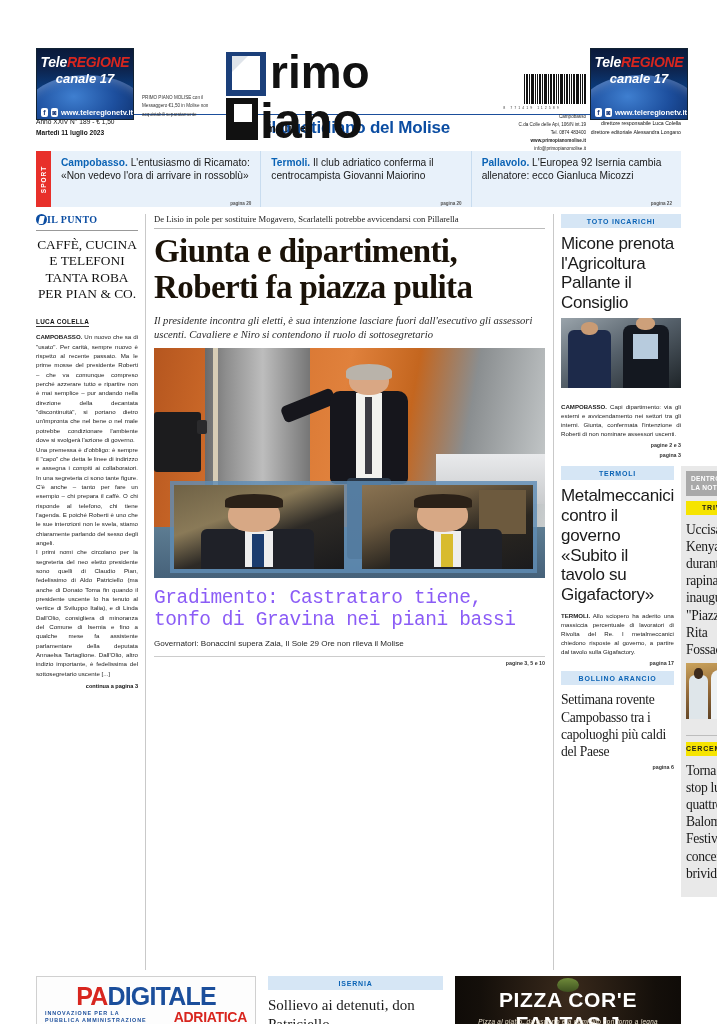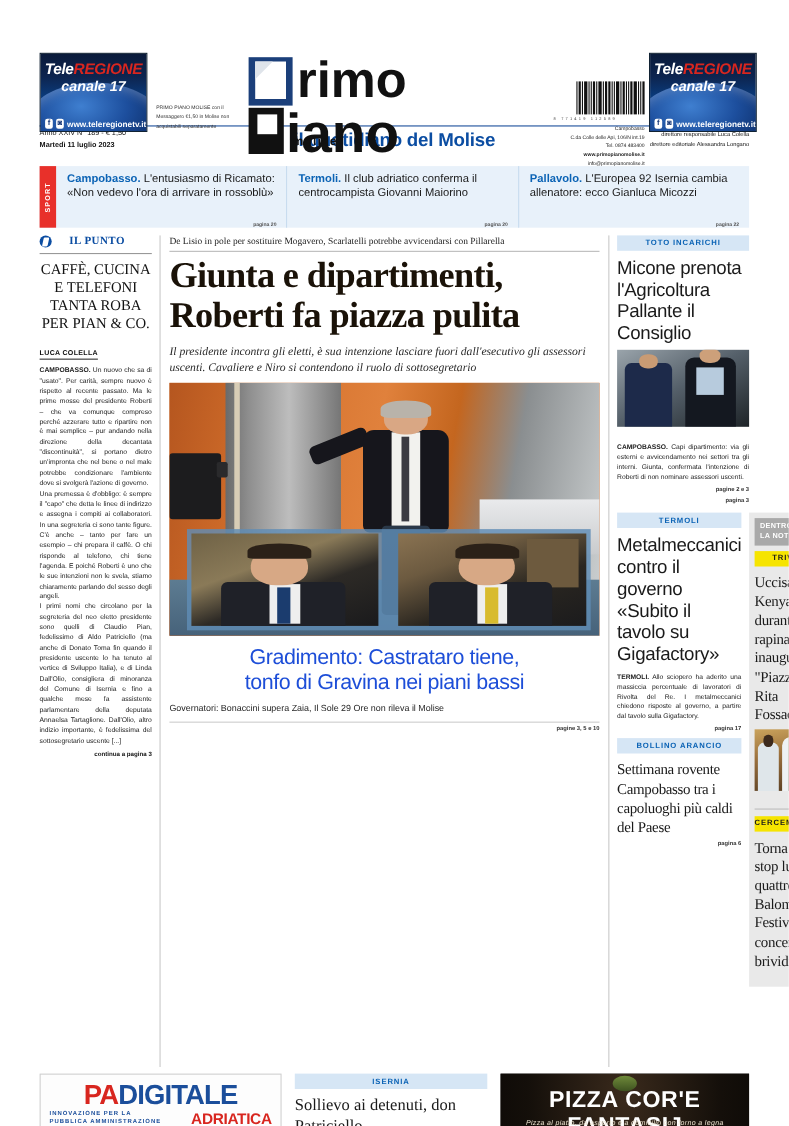--- a/index.html
+++ b/index.html
@@ -70,21 +70,21 @@
   .sport-item .txt b { color: #0b63b5; font-weight: 700; }
   .sport-item .pg { position: absolute; right: 9px; bottom: 1px; font-size: 4.6px; font-weight: 700; color: #555; }
 
   
   .content { margin: 7px 36px 0 36px; display: flex; gap: 0; height: 756px; }
   .col-left { width: 110px; flex: 0 0 110px; border-right: 1px solid #c9c9c9; padding-right: 7px; }
   .col-mid { flex: 1 1 auto; padding: 0 8px; }
   .col-right { width: 128px; flex: 0 0 128px; border-left: 1px solid #c9c9c9; padding-left: 7px; }
 
   
-  .punto-head { display: flex; align-items: center; gap: 16px; padding-bottom: 5px; }
+  .punto-head { display: flex; align-items: center; gap: 0; padding-bottom: 5px; }
   .punto-ico { width: 11px; height: 11px; border-radius: 50%; background: #0b4da2; position: relative; }
   .punto-ico::after { content: ""; position: absolute; left: 2.5px; top: 1.5px; width: 5px; height: 8px;
     background: #fff; border-radius: 1px; transform: skewX(-12deg); }
   .punto-title { font-size: 10px; font-weight: 700; color: #0b4da2; font-family: "Liberation Serif", serif; letter-spacing: .4px; }
   .punto-rule { border-top: 1px solid #999; margin-bottom: 6px; }
   .punto-h { font-family: "Liberation Serif", serif; font-size: 13.4px; line-height: 1.22; text-align: center;
     color: #111; margin-bottom: 8px; }
   .byline { font-size: 6.4px; font-weight: 700; color: #111; letter-spacing: .3px;
     border-bottom: 1px solid #333; display: inline-block; padding-bottom: 1px; margin-bottom: 5px; }
   .punto-body { font-size: 6.15px; line-height: 1.52; text-align: justify; color: #1a1a1a; }
@@ -135,22 +135,22 @@
     border-radius: 45%; background: #d7a885; }
   .inset .hair { position: absolute; left: 30%; top: 11%; width: 34%; height: 16%;
     border-radius: 50% 50% 10% 10%; background: #2b2118; }
   .inset .suit { position: absolute; left: 16%; top: 52%; width: 66%; height: 48%;
     background: #1f2128; border-radius: 6px 6px 0 0; }
   .inset .shirt2 { position: absolute; left: 42%; top: 54%; width: 16%; height: 44%; background: #eee; }
   .inset .tie2 { position: absolute; left: 46%; top: 58%; width: 7%; height: 40%; background: #1b3c6e; }
   .inset.b .tie2 { background: #d8bb2e; }
   .inset.b .frame { position: absolute; right: 4%; top: 6%; width: 28%; height: 52%; background: #6d5a3e; }
 
-  .grad-h { font-family: Liberation Sans, sans-serif; font-size: 19.5px; line-height: 1.14;
-    color: #1d4ed8; margin-top: 9px; letter-spacing: -.4px; text-align: center; }
+  .grad-h { font-family: Liberation Mono, monospace; font-size: 19.5px; line-height: 1.14;
+    color: #8b5cf6; margin-top: 9px; letter-spacing: -.4px; }
   .grad-sub { font-size: 8.1px; line-height: 1.42; color: #1f1f1f; margin-top: 7px;
     padding-bottom: 3px; }
   .grad-pg { text-align: right; font-size: 5.3px; font-weight: 700; color: #333; margin-top: 3px;
     border-top: 1px solid #ccc; padding-top: 3px; }
 
   
   .badge { background: #d6e6f5; color: #0b63b5; font-size: 7px; font-weight: 700;
     letter-spacing: .8px; text-align: center; padding: 3.5px 0; }
   .badge.yellow { background: #f6e400; color: #1a1a1a; }
   .r-head { font-family: "Liberation Sans", sans-serif; font-size: 17px; line-height: 1.16;

